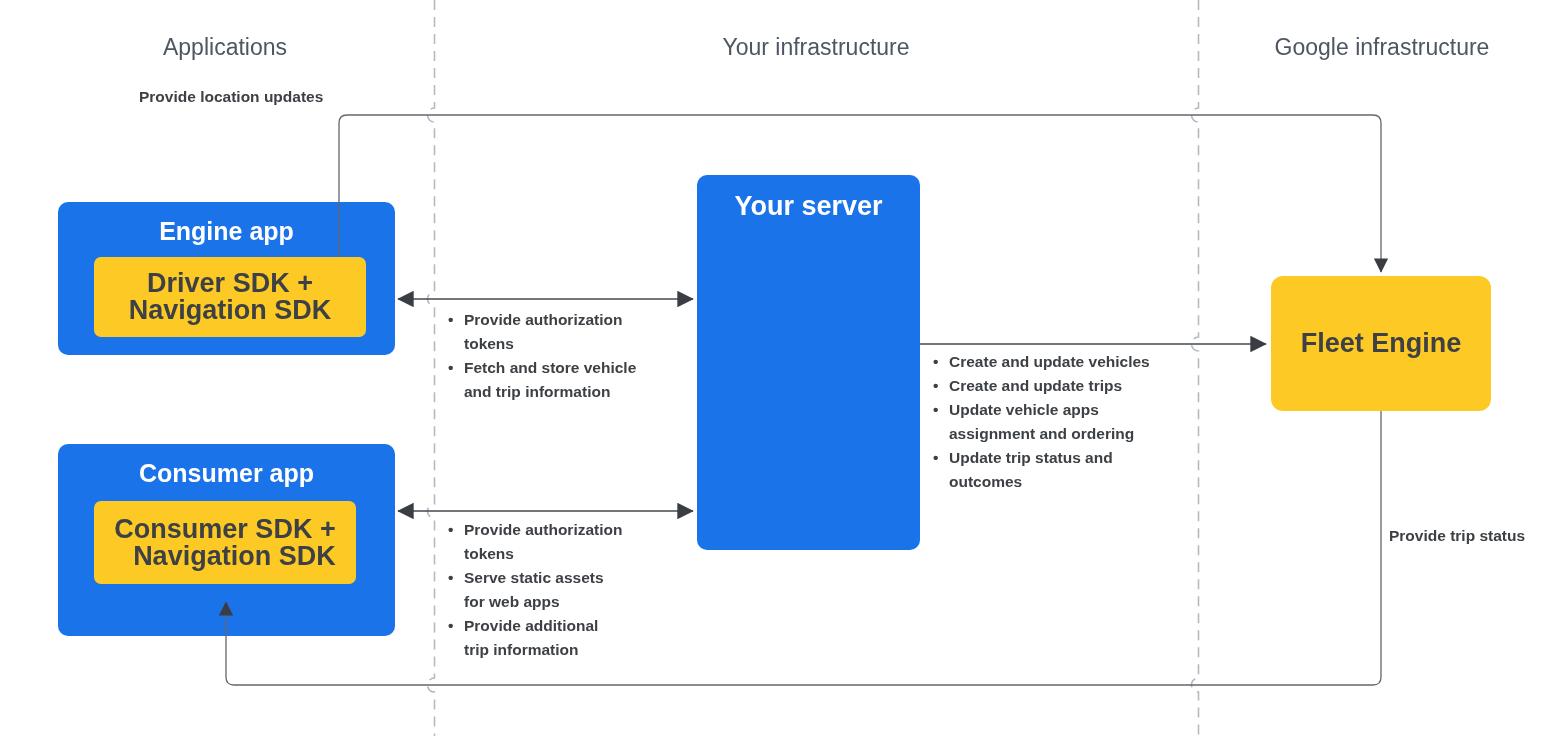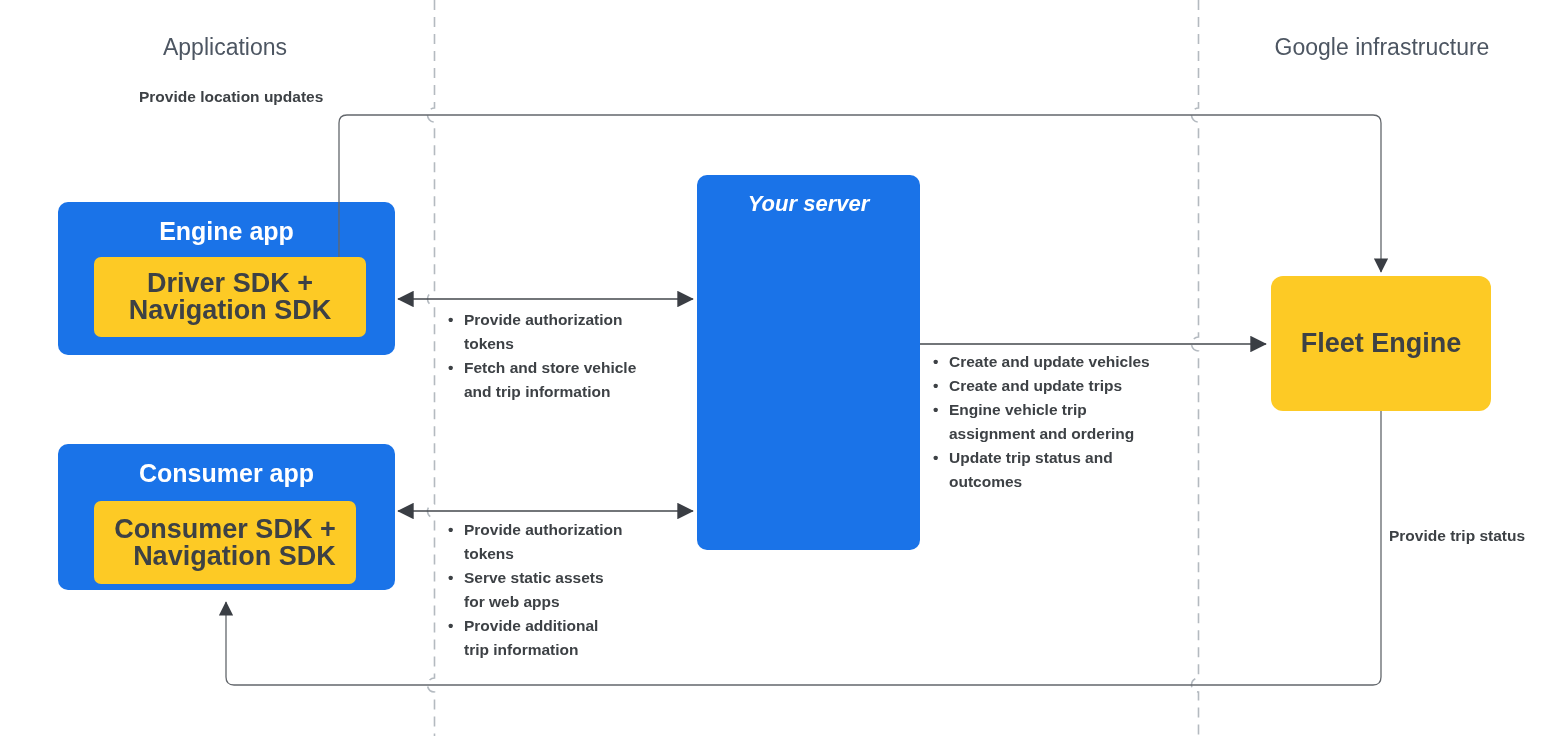--- a/index.html
+++ b/index.html
@@ -32,28 +32,28 @@
     text-align:center;color:#ffffff;font-weight:700;font-size:25px;margin-top:15px;
   }
   .sdk-box{
     position:absolute;background:var(--yellow);border-radius:7px;
     display:flex;align-items:center;justify-content:center;text-align:center;
     font-size:27px;font-weight:700;color:var(--ink);line-height:27px;white-space:pre-line;
   }
 
   #driver-app{left:37px;top:202px;width:337px;height:153px;}
   #driver-sdk{left:36px;top:55px;width:272px;height:80px;}
-  #consumer-app{left:37px;top:444px;width:337px;height:146px;}
+  #consumer-app{left:37px;top:444px;width:337px;height:192px;}
   #consumer-sdk{left:36px;top:57px;width:262px;height:83px;text-align:right;}
 
   #your-server{
     position:absolute;left:676px;top:175px;width:223px;height:375px;
     background:var(--blue);border-radius:10px;
   }
-  #your-server .app-title{font-size:22px;margin-top:16px;font-style:italic;}
+  #your-server .app-title{font-size:27px;margin-top:16px;}
 
   #fleet-engine{
     position:absolute;left:1250px;top:276px;width:220px;height:135px;
     background:var(--yellow);border-radius:12px;
     display:flex;align-items:center;justify-content:center;
     font-size:27px;font-weight:700;color:var(--ink);
   }
 
   .bullets{
     position:absolute;list-style:none;
@@ -71,20 +71,21 @@
   .loop{stroke:var(--loop-line);stroke-width:1.3;fill:none;}
   .arrow{stroke:var(--arrow-line);stroke-width:1.5;fill:none;}
   .head{fill:var(--arrow-head);}
 </style>
 </head>
 <body>
 
 <div id="canvas">
 
   <div class="col-header" style="left:204px">Applications</div>
+  <div class="col-header" style="left:795px">Your infrastructure</div>
   <div class="col-header" style="left:1361px">Google infrastructure</div>
 
   <div class="flow-label" style="left:118px;top:88px">Provide location updates</div>
   <div class="flow-label" style="left:1368px;top:527px">Provide trip status</div>
 
   <div class="app-box" id="driver-app">
     <div class="app-title">Engine app</div>
     <div class="sdk-box" id="driver-sdk">Driver SDK +
 Navigation SDK</div>
   </div>
@@ -136,21 +137,21 @@
     <li>
       <span class="dot">•</span>
       <span class="txt">Create and update vehicles</span>
       </li>
     <li>
       <span class="dot">•</span>
       <span class="txt">Create and update trips</span>
       </li>
     <li>
       <span class="dot">•</span>
-      <span class="txt">Engine vehicle trip
+      <span class="txt">Update vehicle apps
 assignment and ordering</span>
       </li>
     <li>
       <span class="dot">•</span>
       <span class="txt">Update trip status and
 outcomes</span>
       </li>
   </ul>
 
   <svg id="wires" width="1559" height="742" viewBox="0 0 1559 742">

